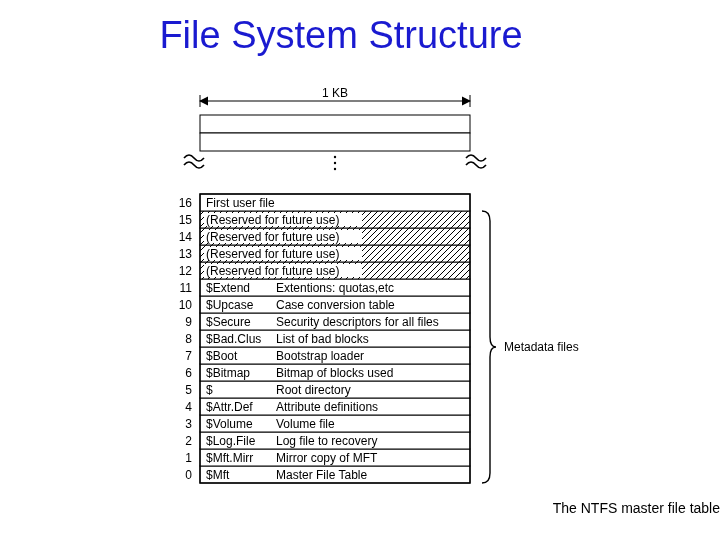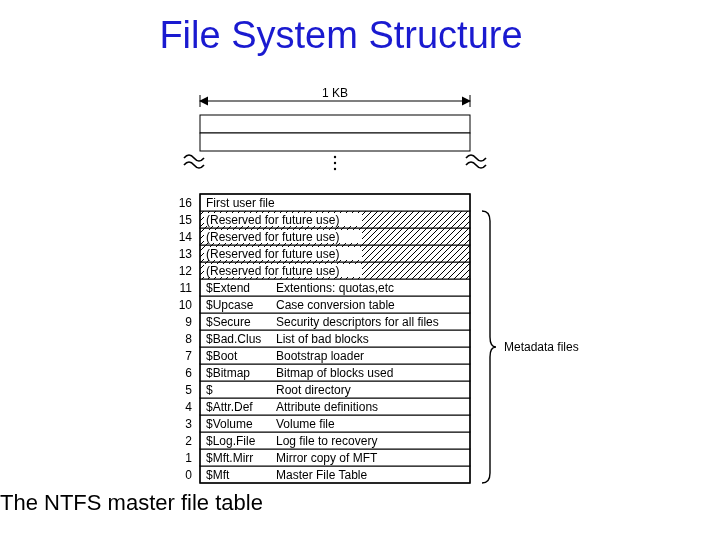--- a/index.html
+++ b/index.html
@@ -24,22 +24,22 @@
     text-align: center;
     font-family: "Comic Sans MS", "Comic Sans", cursive, sans-serif;
     font-size: 38px;
     color: #1a1ad0;
   }
   .caption {
     position: absolute;
     bottom: 24px;
     left: 0;
     width: 720px;
-    text-align: left;
-    font-size: 22px;
+    text-align: right;
+    font-size: 14px;
     color: #000;
   }
   .diagram {
     position: absolute;
     top: 78px;
     left: 0;
     width: 720px;
     height: 410px;
     margin-top: 7px;
   }

